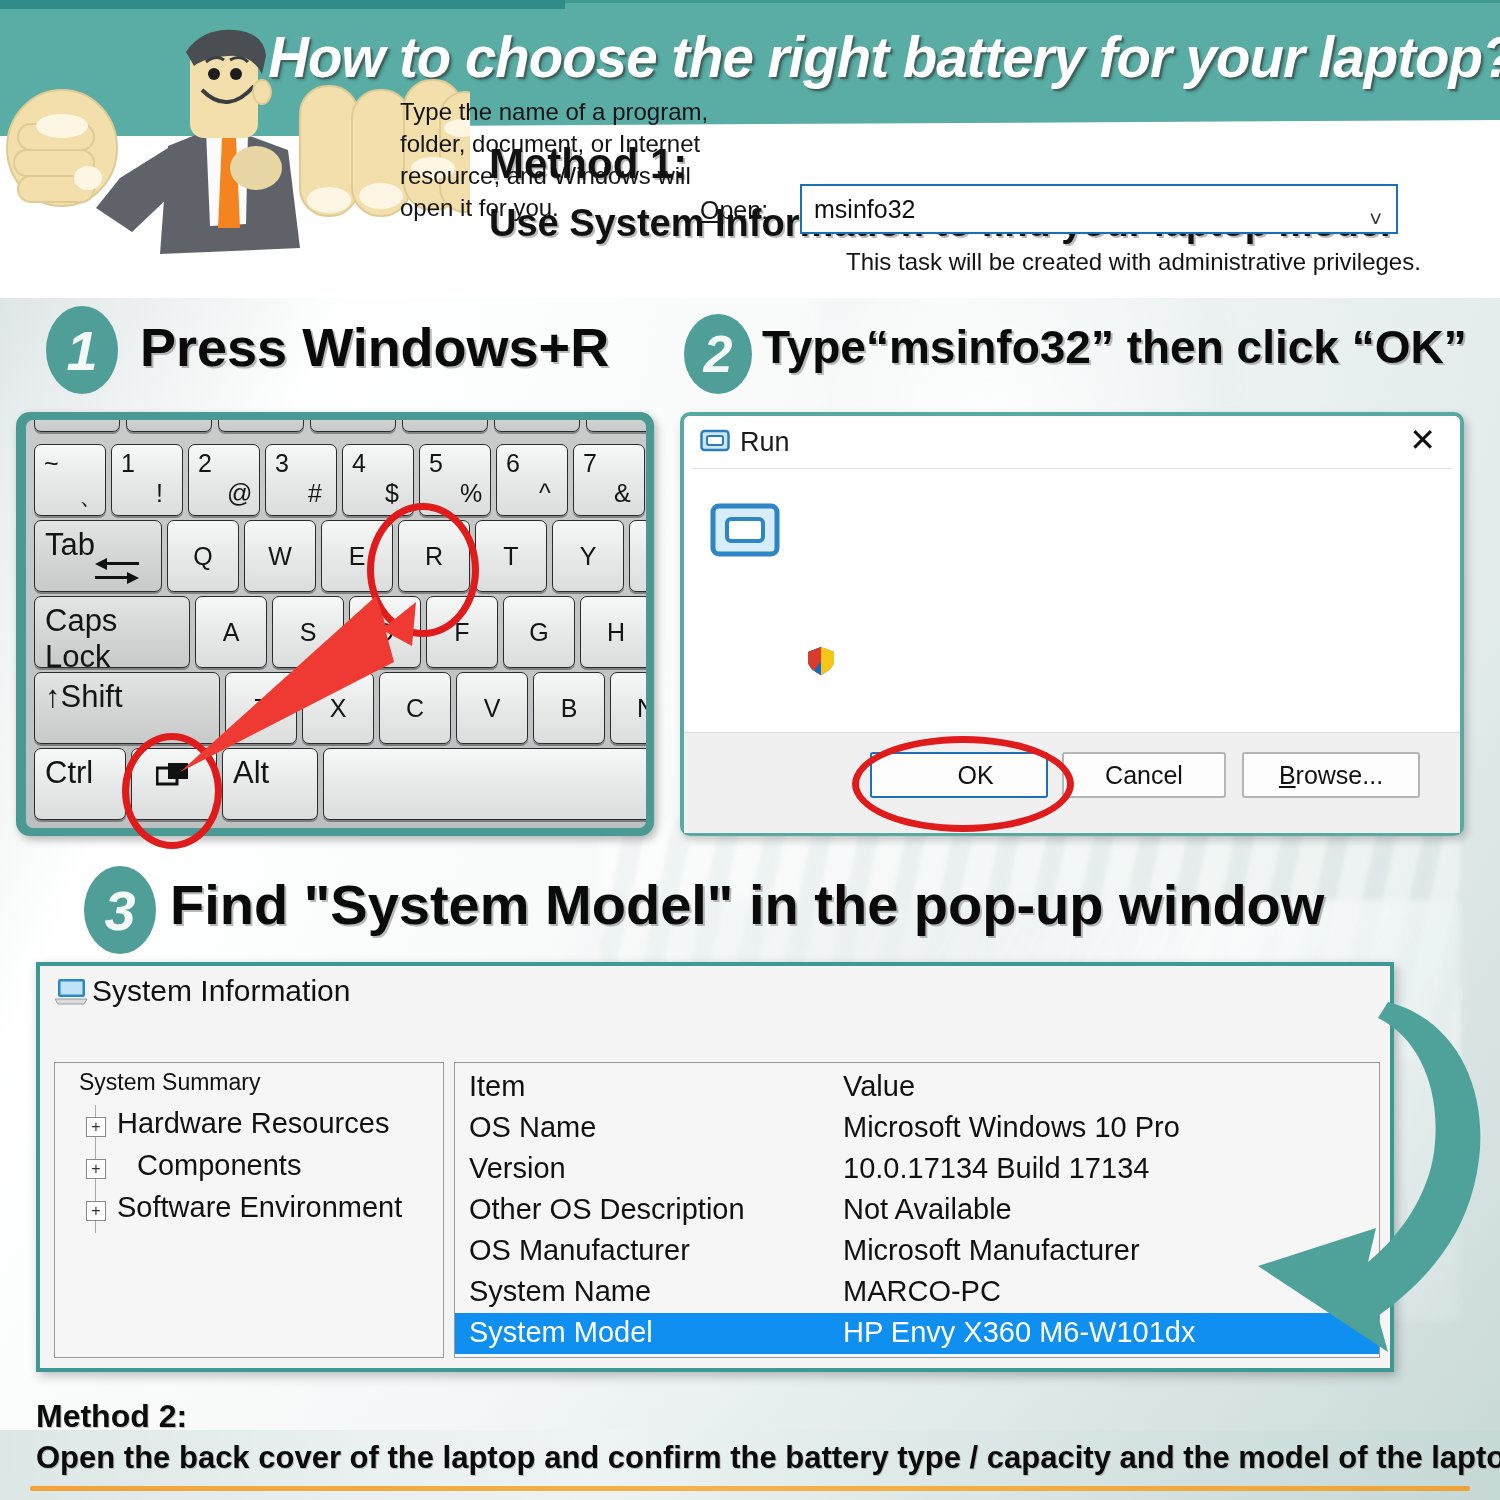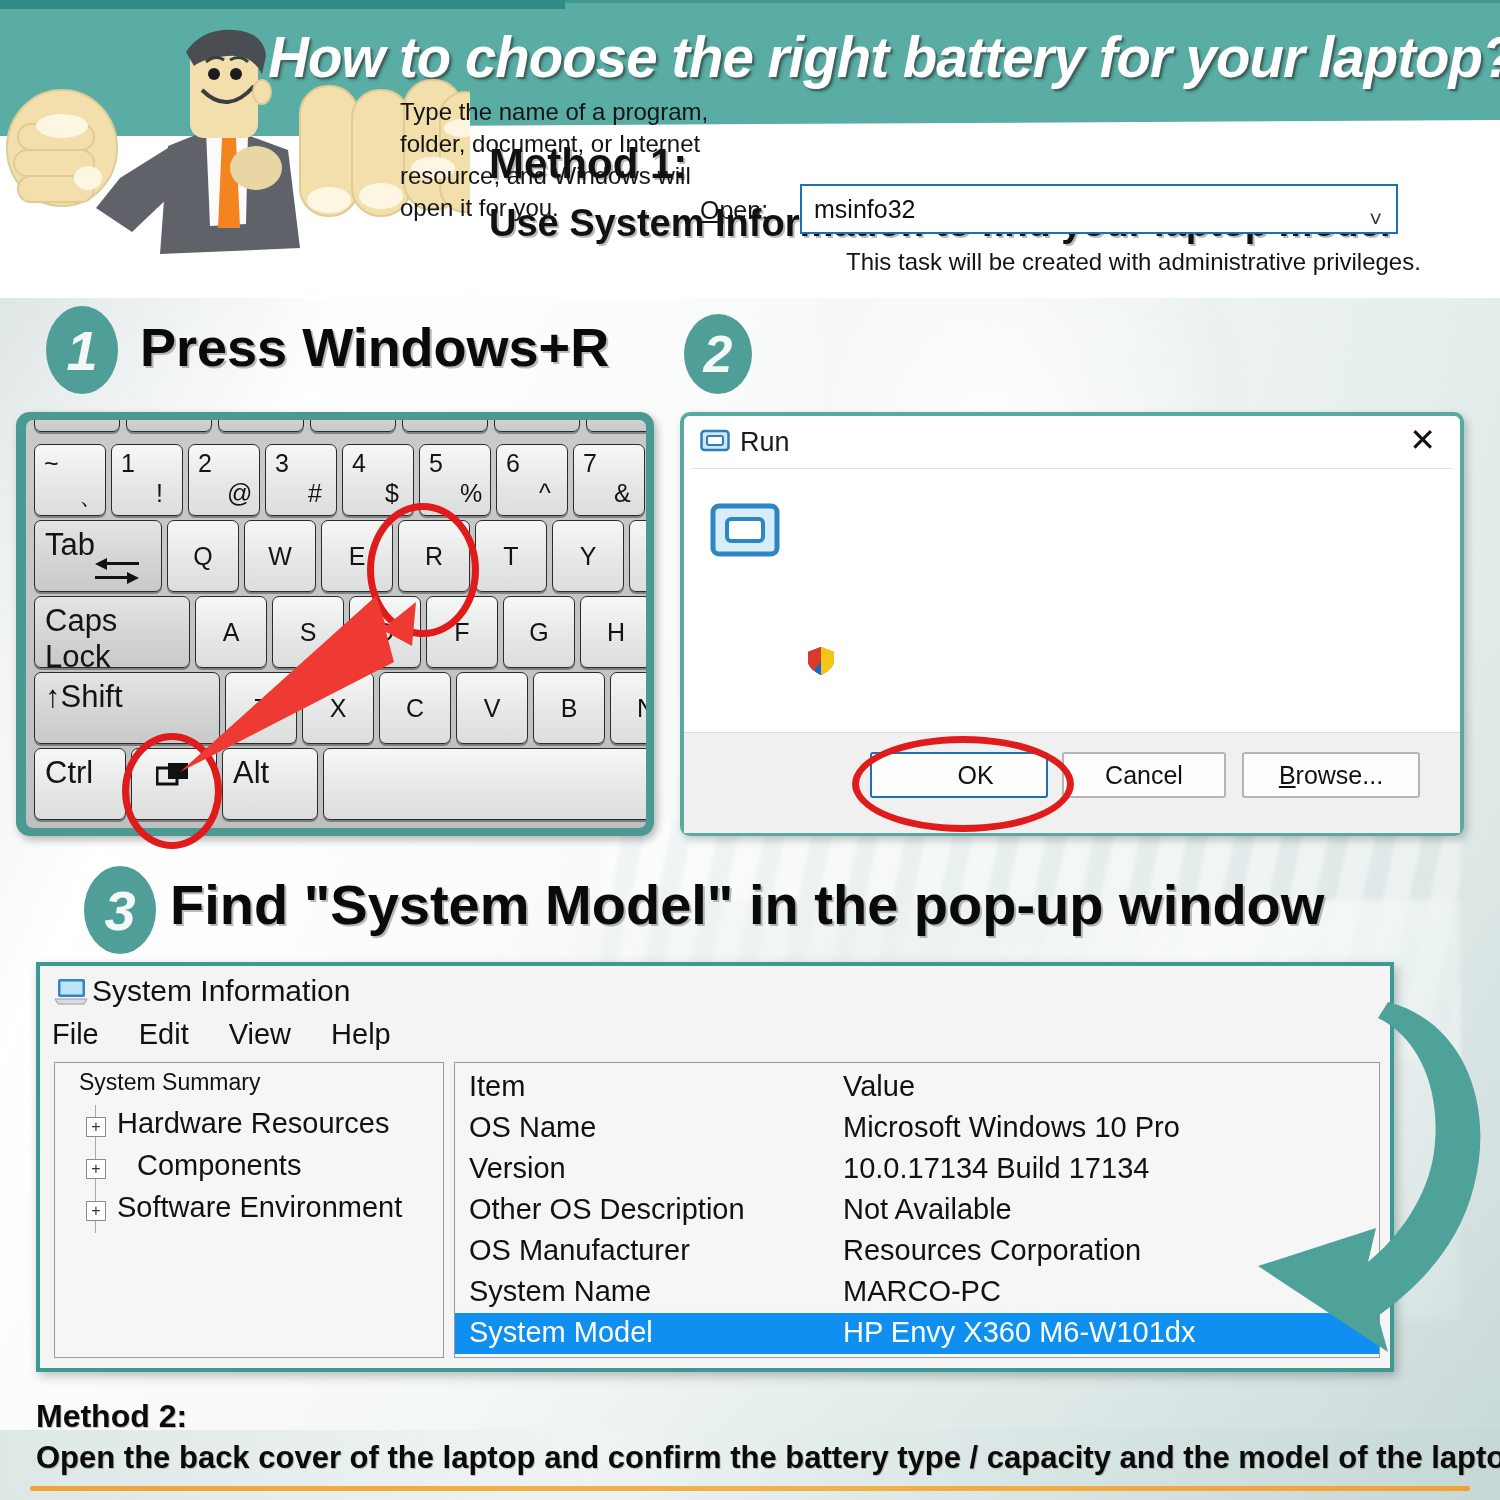--- a/index.html
+++ b/index.html
@@ -228,20 +228,21 @@
       <path d="M202 72 q26 26 52 -4" stroke="#3a3d42" stroke-width="4" fill="none"></path>
       <ellipse cx="262" cy="74" rx="9" ry="12" fill="#f2dfac" stroke="#e0cb95" stroke-width="2"></ellipse>
       <ellipse cx="256" cy="150" rx="26" ry="22" fill="#e8d6a4"></ellipse>
     </svg>
   </div>
 
   <div class="badge step1-badge">1</div>
   <div class="step-head step1-head">Press Windows+R</div>
 
   <div class="badge step2-badge">2</div>
+  <div class="step-head step2-head">Type“msinfo32” then click “OK”</div>
 
   <div class="kb"></div>
   <div class="kb-inner">
 
     <div class="key dark" style="left:8px;top:-22px;width:86px;height:34px;"></div>
     <div class="key dark" style="left:100px;top:-22px;width:86px;height:34px;"></div>
     <div class="key dark" style="left:192px;top:-22px;width:86px;height:34px;"></div>
     <div class="key dark" style="left:284px;top:-22px;width:86px;height:34px;"></div>
     <div class="key dark" style="left:376px;top:-22px;width:86px;height:34px;"></div>
     <div class="key dark" style="left:468px;top:-22px;width:86px;height:34px;"></div>
@@ -422,26 +423,20 @@
   <div class="badge step3-badge">3</div>
   <div class="step-head step3-head">Find "System Model" in the pop-up window</div>
 
   <div class="si">
     <svg style="position:absolute;left:14px;top:12px;" width="34" height="28" viewBox="0 0 34 28">
       <rect x="4" y="1" width="27" height="18" rx="2" fill="#2f86c4"></rect>
       <rect x="6.5" y="3.5" width="22" height="13" fill="#bfe3f7"></rect>
       <path d="M1 21 L33 21 L30 26 L4 26 Z" fill="#dcdcdc" stroke="#9aa0a6" stroke-width="1"></path>
     </svg>
     <span class="si-title" style="left:52px;">System Information</span>
-    <div class="si-menu">
-      <span>File</span>
-      <span>Edit</span>
-      <span>View</span>
-      <span>Help</span>
-    </div>
 
     <div class="si-left">
       <span class="tree-root" style="top:6px;">System Summary</span>
       <div class="tree-vline"></div>
       <span class="tree-box" style="left:31px;top:54px;">+</span>
       <span class="tree-item" style="left:62px;top:44px;">Hardware Resources</span>
       <span class="tree-box" style="left:31px;top:96px;">+</span>
       <span class="tree-item" style="left:62px;top:86px;margin-left:20px;">Components</span>
       <span class="tree-box" style="left:31px;top:138px;">+</span>
       <span class="tree-item" style="left:62px;top:128px;">Software Environment</span>
@@ -459,21 +454,21 @@
       <div class="grid-row" style="top:86px;">
         <span class="item">Version</span>
         <span class="val">10.0.17134 Build 17134</span>
       </div>
       <div class="grid-row" style="top:127px;">
         <span class="item">Other OS Description</span>
         <span class="val">Not Available</span>
       </div>
       <div class="grid-row" style="top:168px;">
         <span class="item">OS Manufacturer</span>
-        <span class="val">Resources Corporation</span>
+        <span class="val">Microsoft Manufacturer</span>
       </div>
       <div class="grid-row" style="top:209px;">
         <span class="item">System Name</span>
         <span class="val">MARCO-PC</span>
       </div>
       <div class="grid-row sel" style="top:250px;">
         <span class="item">System Model</span>
         <span class="val">HP Envy X360 M6-W101dx</span>
       </div>
     </div>

